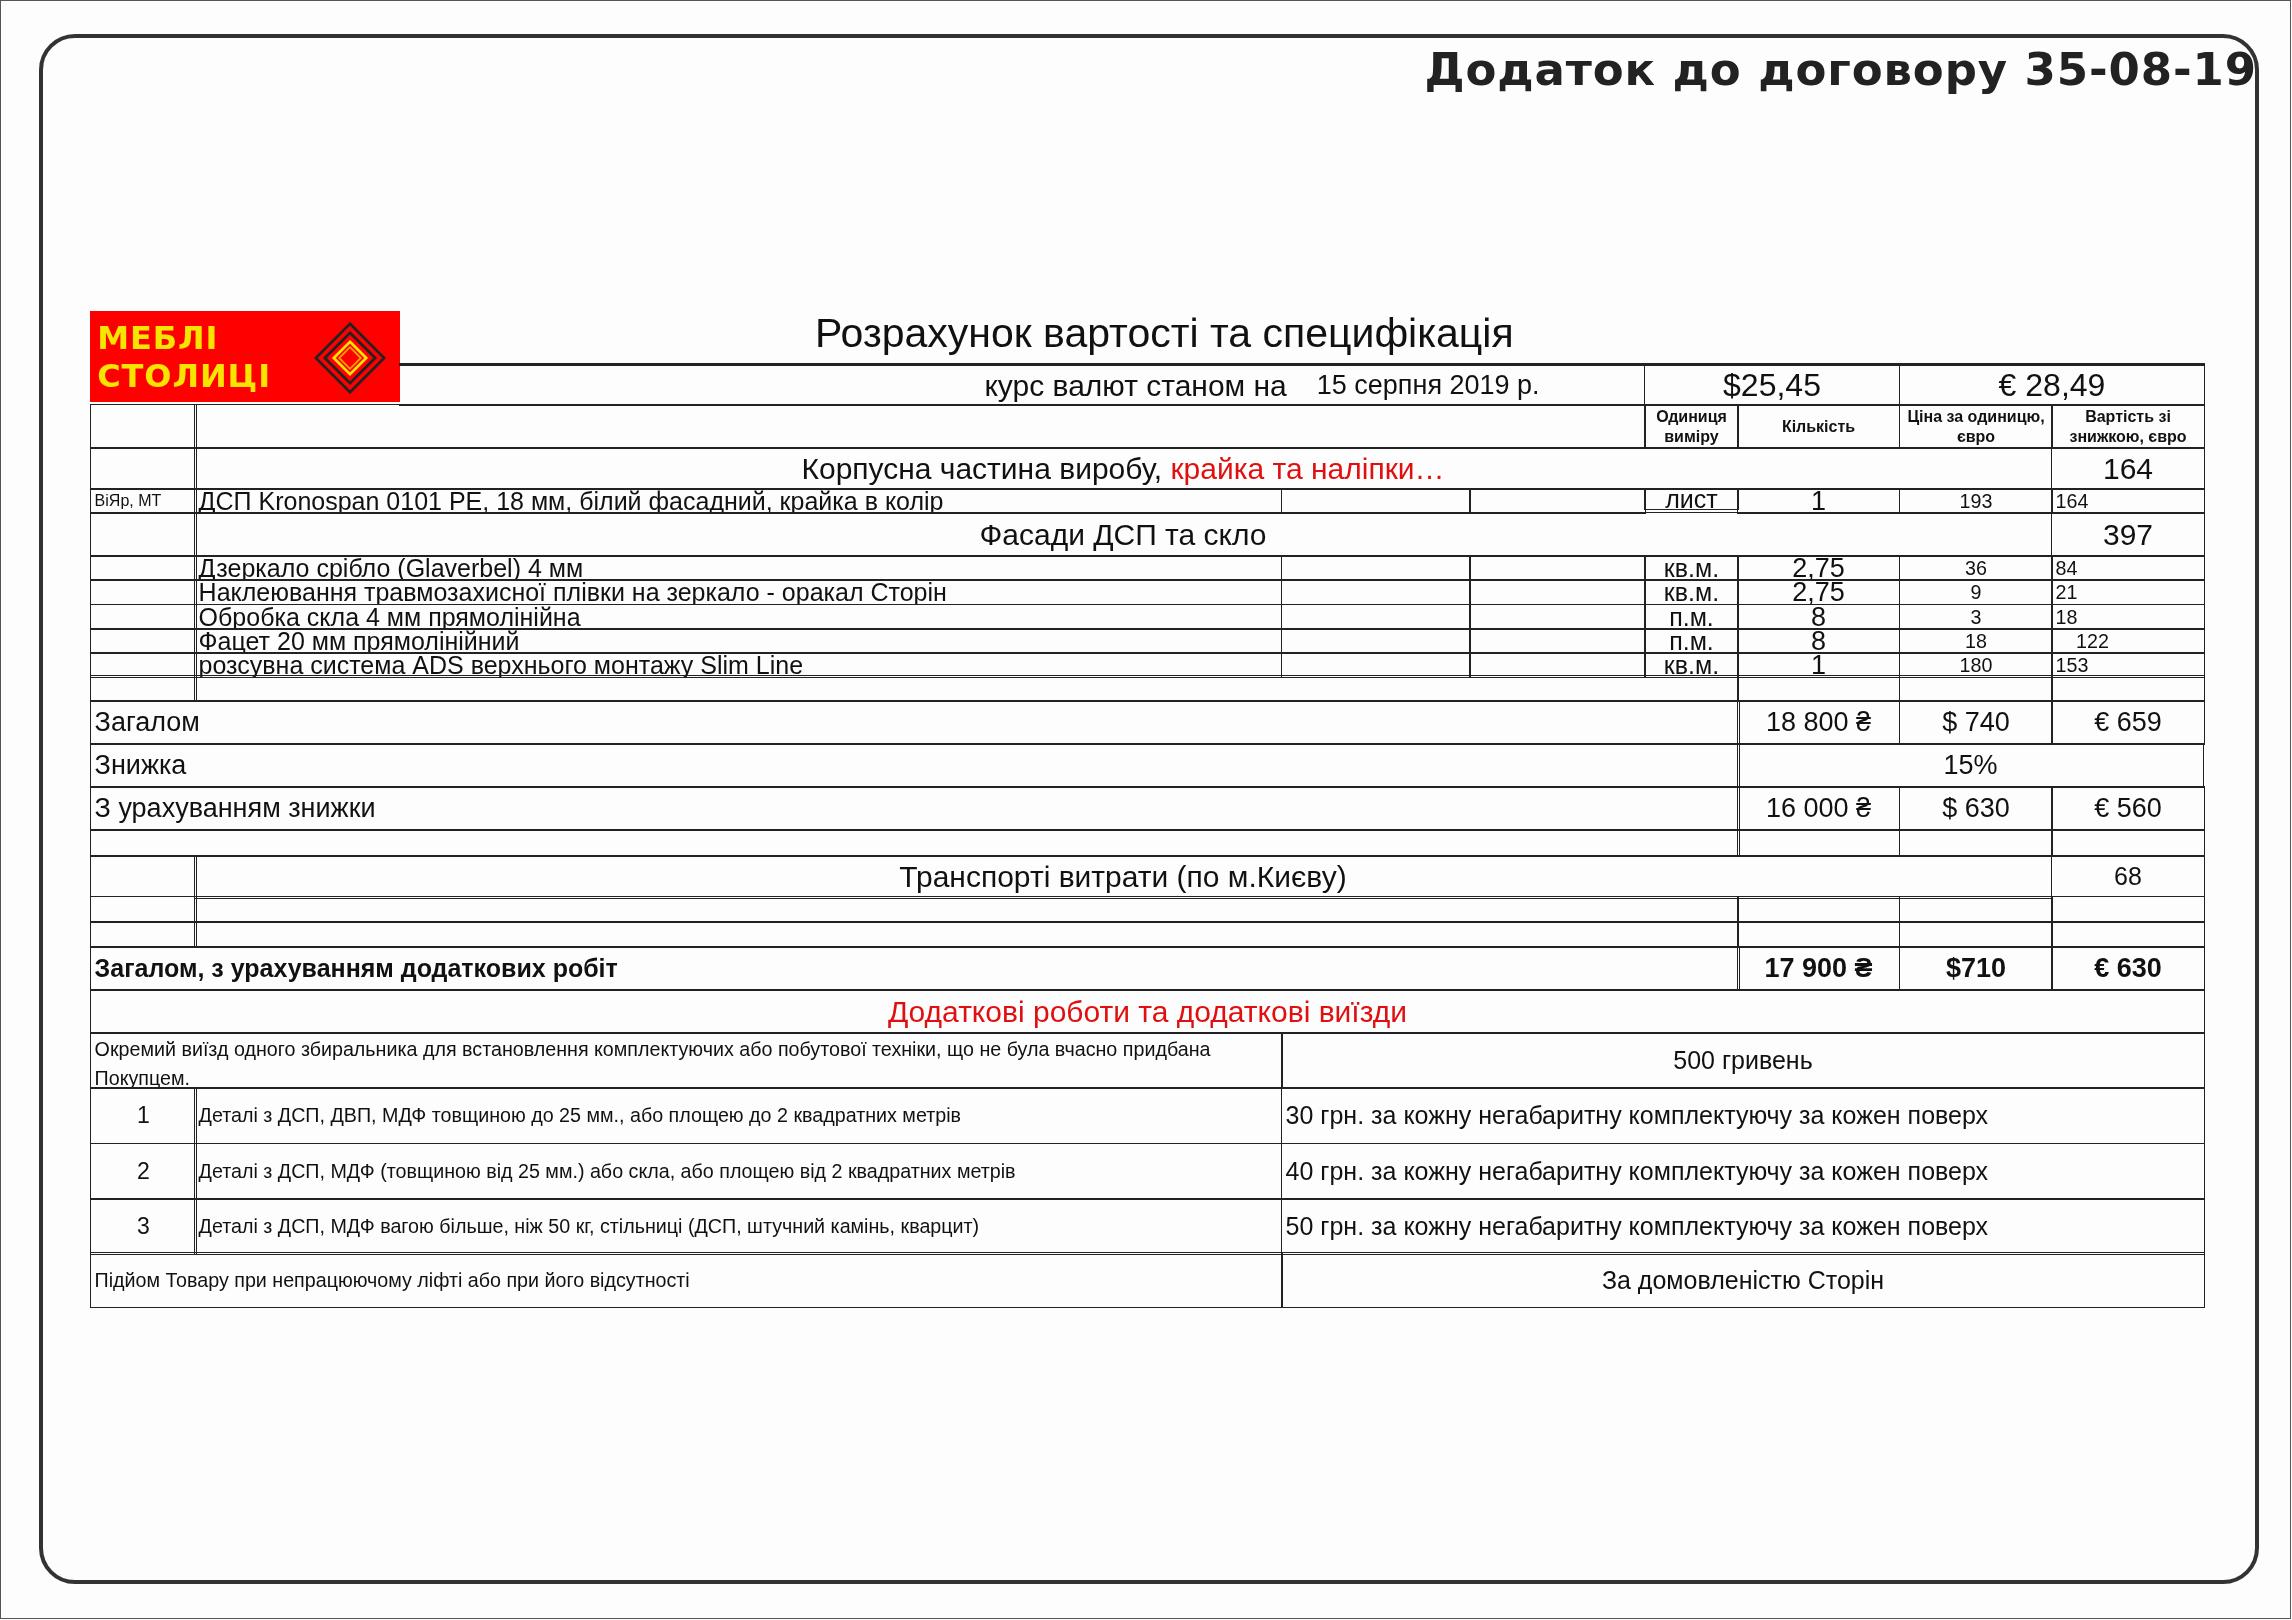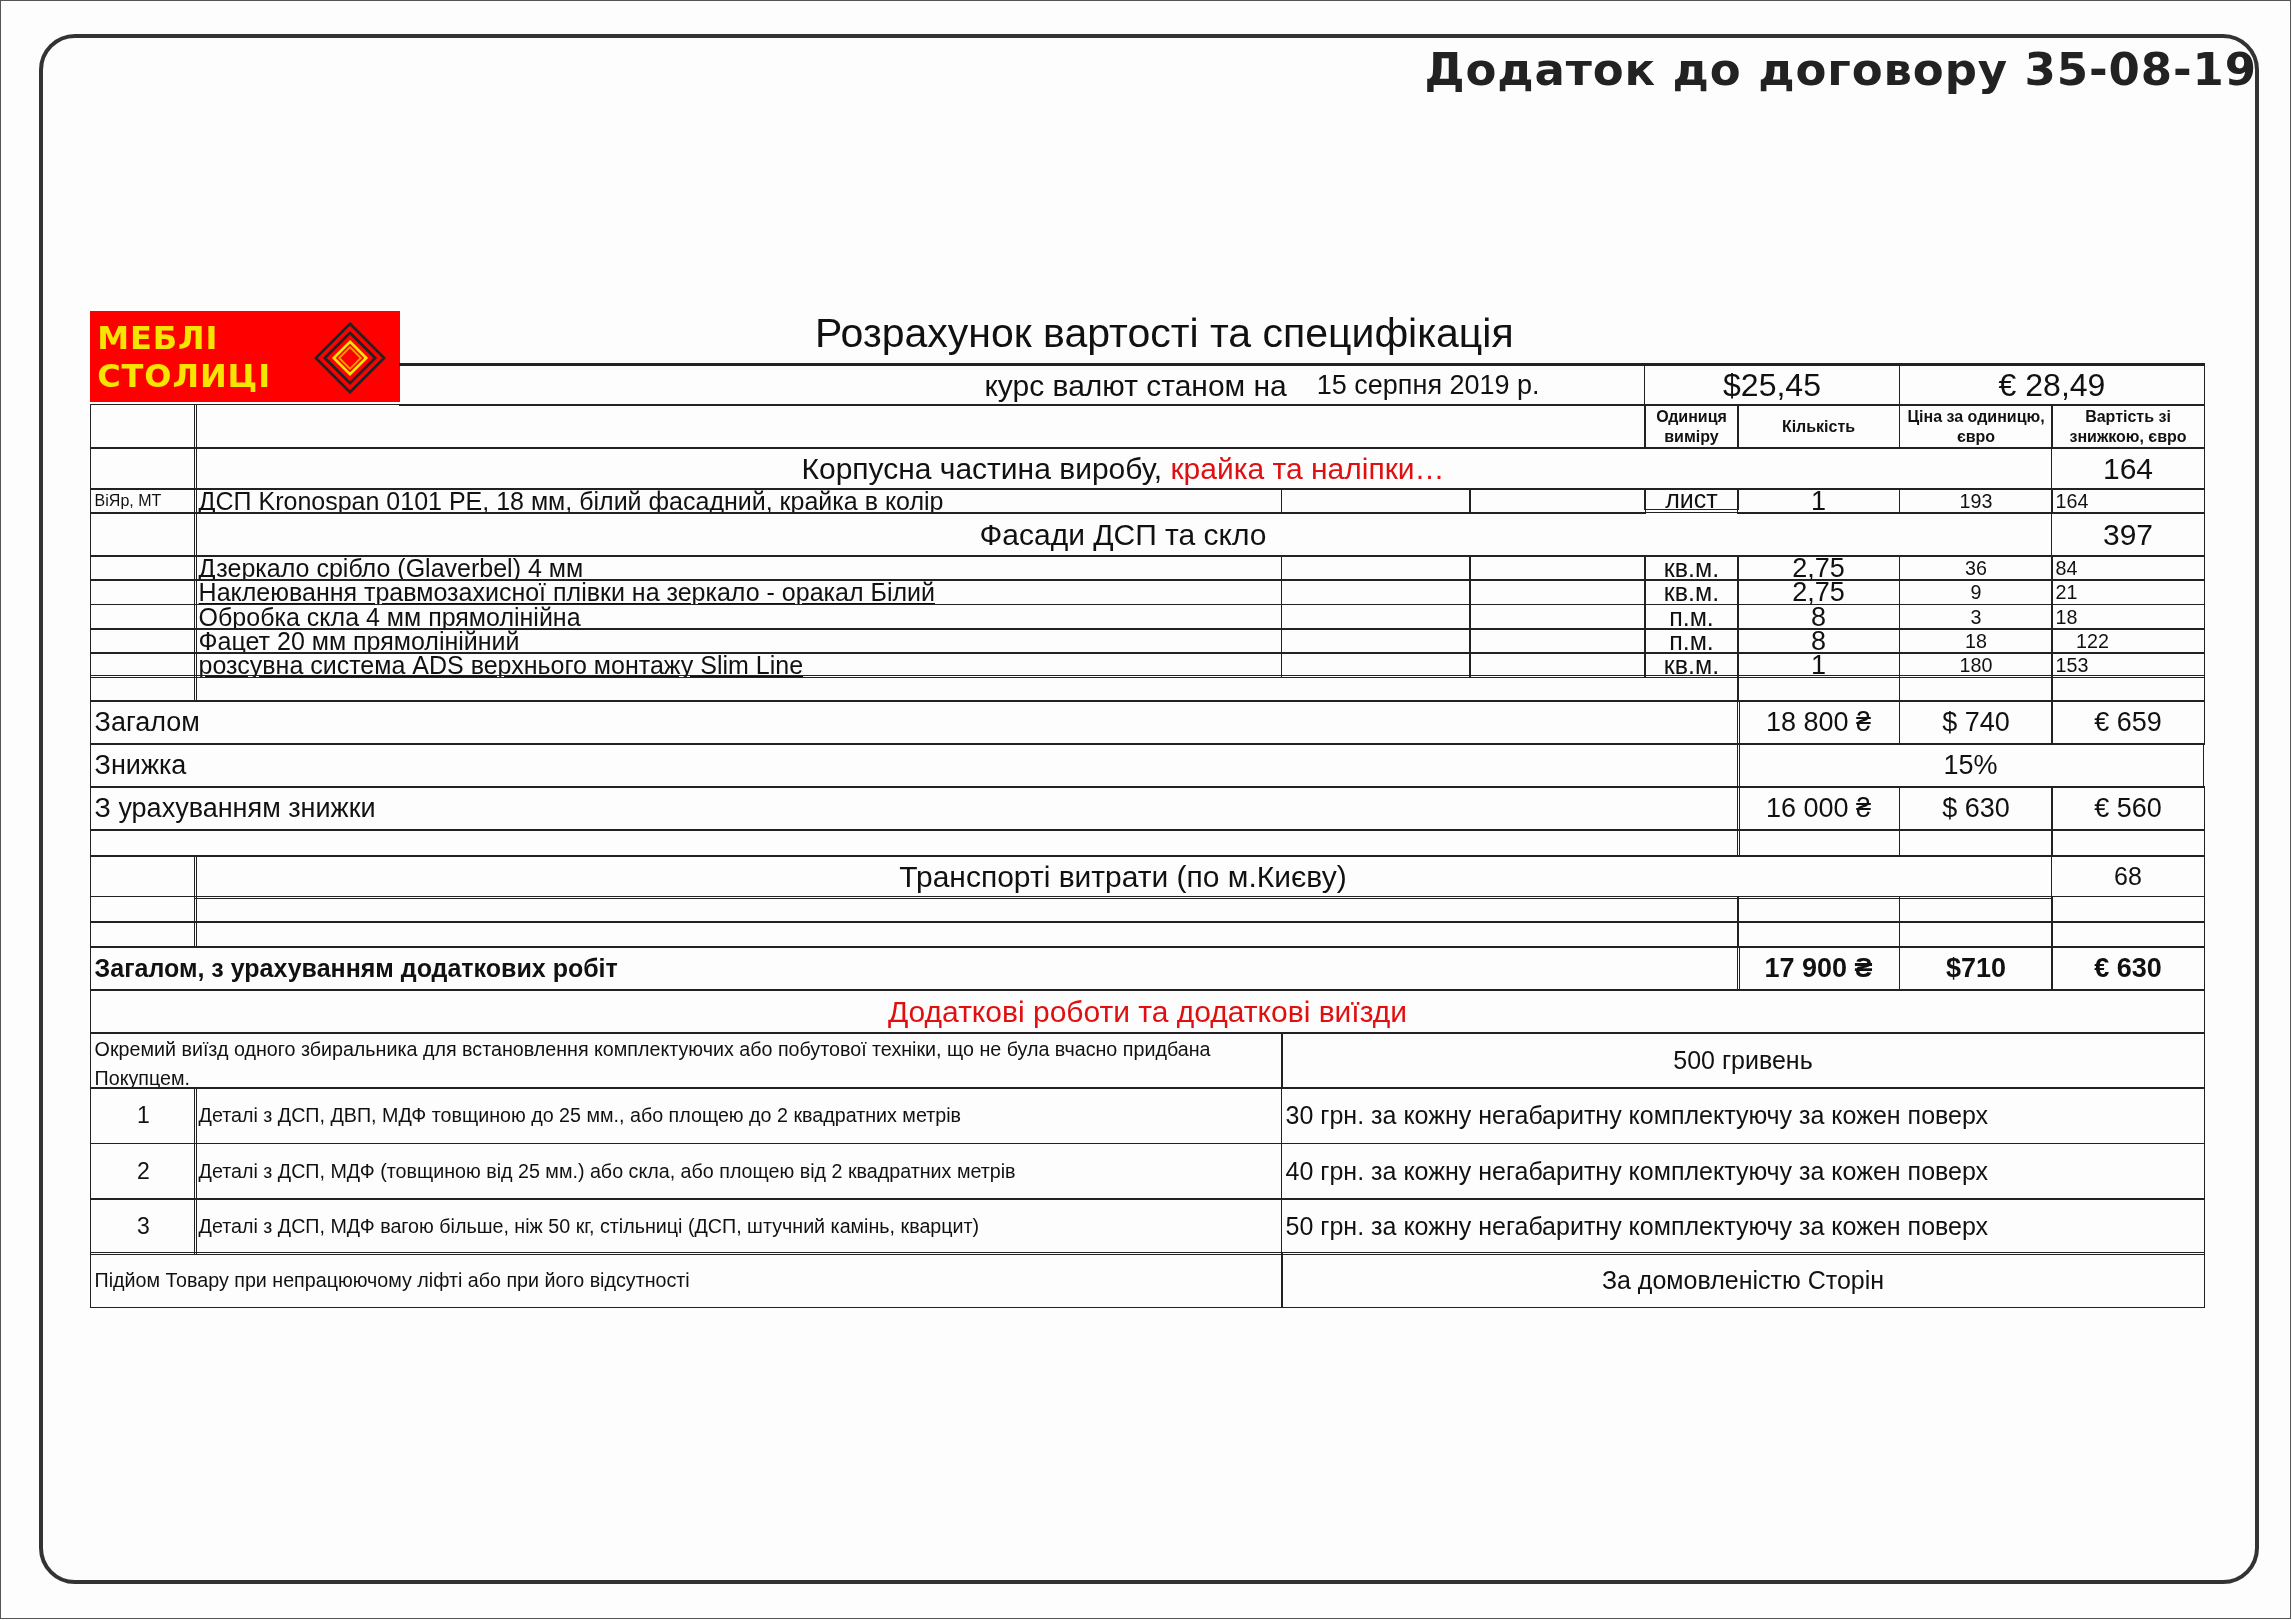--- a/index.html
+++ b/index.html
@@ -15,21 +15,21 @@
   .cell{position:absolute;box-sizing:border-box;border:1.8px solid #222;display:flex;align-items:center;overflow:hidden;white-space:nowrap;}
   .c{justify-content:center;text-align:center;}
   .l{justify-content:flex-start;padding-left:3.6px;}
   .r{justify-content:flex-end;padding-right:5.4px;}
   .thick-top{border-top-width:3.6px;}
   .f18{font-size:16px;} .f22{font-size:19.7px;} .f26{font-size:23px;} .f28{font-size:25px;}
   .f30{font-size:27px;} .f34{font-size:30px;} .f36{font-size:32px;}
   .b{font-weight:bold;}
   .red{color:#e01010;}
   .hdr{font-size:16px;font-weight:bold;white-space:normal;line-height:19.7px;}
-  .u{text-decoration:underline;}
+  .u{}
   .wrap{white-space:normal;line-height:29px;align-items:flex-start;padding-top:1.8px;}
 </style>
 </head>
 <body>
 
 <div class="outer"></div>
 <div class="frame"></div>
 
 <div class="doc-title">Додаток до договору 35-08-19</div>
 
@@ -82,21 +82,21 @@
 <div id="items2">
     <div class="cell l f18" style="left: 90px; top: 555px; width: 107px; height: 26px;"></div>
     <div class="cell l f28 u" style="left: 194px; top: 555px; width: 1088px; height: 26px;">Дзеркало срібло (Glaverbel) 4 мм</div>
     <div class="cell" style="left: 1281px; top: 555px; width: 190px; height: 26px;"></div>
     <div class="cell" style="left: 1469px; top: 555px; width: 177px; height: 26px;"></div>
     <div class="cell c f28" style="left: 1644px; top: 555px; width: 95px; height: 26px;">кв.м.</div>
     <div class="cell c f30" style="left: 1737px; top: 555px; width: 163px; height: 26px;">2,75</div>
     <div class="cell c f22" style="left: 1899px; top: 555px; width: 154px; height: 26px;">36</div>
     <div class="cell l f22" style="left: 2051px; top: 555px; width: 154px; height: 26px;">84</div>
     <div class="cell l f18" style="left: 90px; top: 579px; width: 107px; height: 26px;"></div>
-    <div class="cell l f28 u" style="left: 194px; top: 579px; width: 1088px; height: 26px;">Наклеювання травмозахисної плівки на зеркало - оракал Білий</div>
+    <div class="cell l f28 u" style="left: 194px; top: 579px; width: 1088px; height: 26px;">Наклеювання травмозахисної плівки на зеркало - оракал Сторін</div>
     <div class="cell" style="left: 1281px; top: 579px; width: 190px; height: 26px;"></div>
     <div class="cell" style="left: 1469px; top: 579px; width: 177px; height: 26px;"></div>
     <div class="cell c f28" style="left: 1644px; top: 579px; width: 95px; height: 26px;">кв.м.</div>
     <div class="cell c f30" style="left: 1737px; top: 579px; width: 163px; height: 26px;">2,75</div>
     <div class="cell c f22" style="left: 1899px; top: 579px; width: 154px; height: 26px;">9</div>
     <div class="cell l f22" style="left: 2051px; top: 579px; width: 154px; height: 26px;">21</div>
     <div class="cell l f18" style="left: 90px; top: 604px; width: 107px; height: 26px;"></div>
     <div class="cell l f28 u" style="left: 194px; top: 604px; width: 1088px; height: 26px;">Обробка скла 4 мм прямолінійна</div>
     <div class="cell" style="left: 1281px; top: 604px; width: 190px; height: 26px;"></div>
     <div class="cell" style="left: 1469px; top: 604px; width: 177px; height: 26px;"></div>

